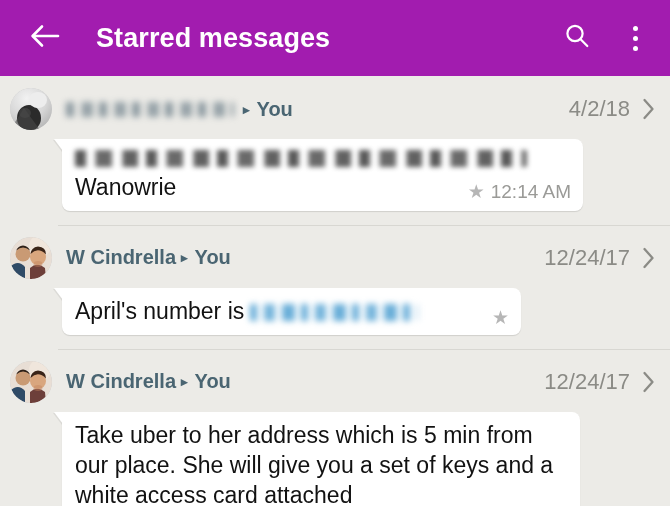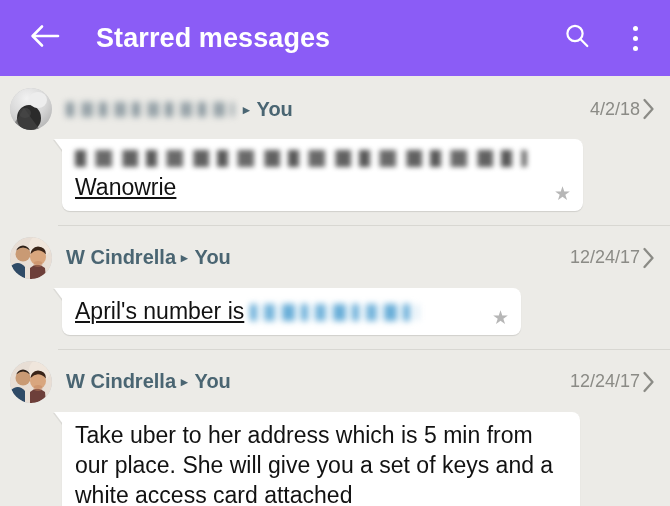--- a/index.html
+++ b/index.html
@@ -11,21 +11,21 @@
     height: 506px;
     overflow: hidden;
     background: #ECEBE7;
     font-family: "Liberation Sans", sans-serif;
     -webkit-font-smoothing: antialiased;
   }
 
   
   .appbar {
     height: 76px;
-    background: #8b5cf6;
+    background: #a21caf;
     display: flex;
     align-items: center;
     padding: 0 18px 0 24px;
     box-sizing: border-box;
     position: relative;
   }
   .back-btn {
     width: 42px;
     height: 42px;
     display: flex;
@@ -135,24 +135,24 @@
     vertical-align: middle;
     margin-right: 4px;
   }
   .sender .arrow {
     color: #4A6572;
     font-size: 13px;
     margin: 0 7px 0 5px;
     line-height: 1;
   }
   .date {
-    font-size: 18px;
+    font-size: 22px;
     color: #8B8B86;
     flex: 0 0 auto;
-    margin-right: 0;
+    margin-right: 10px;
     white-space: nowrap;
   }
   .chev {
     flex: 0 0 auto;
     width: 16px;
     display: flex;
     align-items: center;
     justify-content: center;
     margin-right: 4px;
   }
@@ -243,21 +243,21 @@
     font-size: 19px;
     line-height: 1;
   }
   .meta .time {
     color: #9A9A97;
     font-size: 19px;
     white-space: nowrap;
   }
 
   .row1-line { display: flex; align-items: flex-end; }
-  .row1-left { flex: 1 1 auto; min-width: 0; text-decoration: underline; }
+  .row1-left { flex: 1 1 auto; min-width: 0; }
 
   .msg-multiline .body-text { display: block; }
 </style>
 </head>
 <body>
 
 <div class="appbar">
   <div class="back-btn">
     <span>
       <svg width="30" height="26" viewBox="0 0 30 26" fill="none">
@@ -326,20 +326,21 @@
       </div>
     </div>
 
     <div class="bubble-wrap">
       <div class="bubble w1">
         <span class="blurred-line"></span>
         <div class="row1-line">
           <div class="row1-left body-text">Wanowrie</div>
           <div class="meta">
             <span class="star">★</span>
+            <span class="time">12:14 AM</span>
           </div>
         </div>
       </div>
     </div>
   </div>
 
   <div class="msg-row">
     <div class="msg-head">
       <div class="avatar">
         <svg width="42" height="42" viewBox="0 0 42 42">

